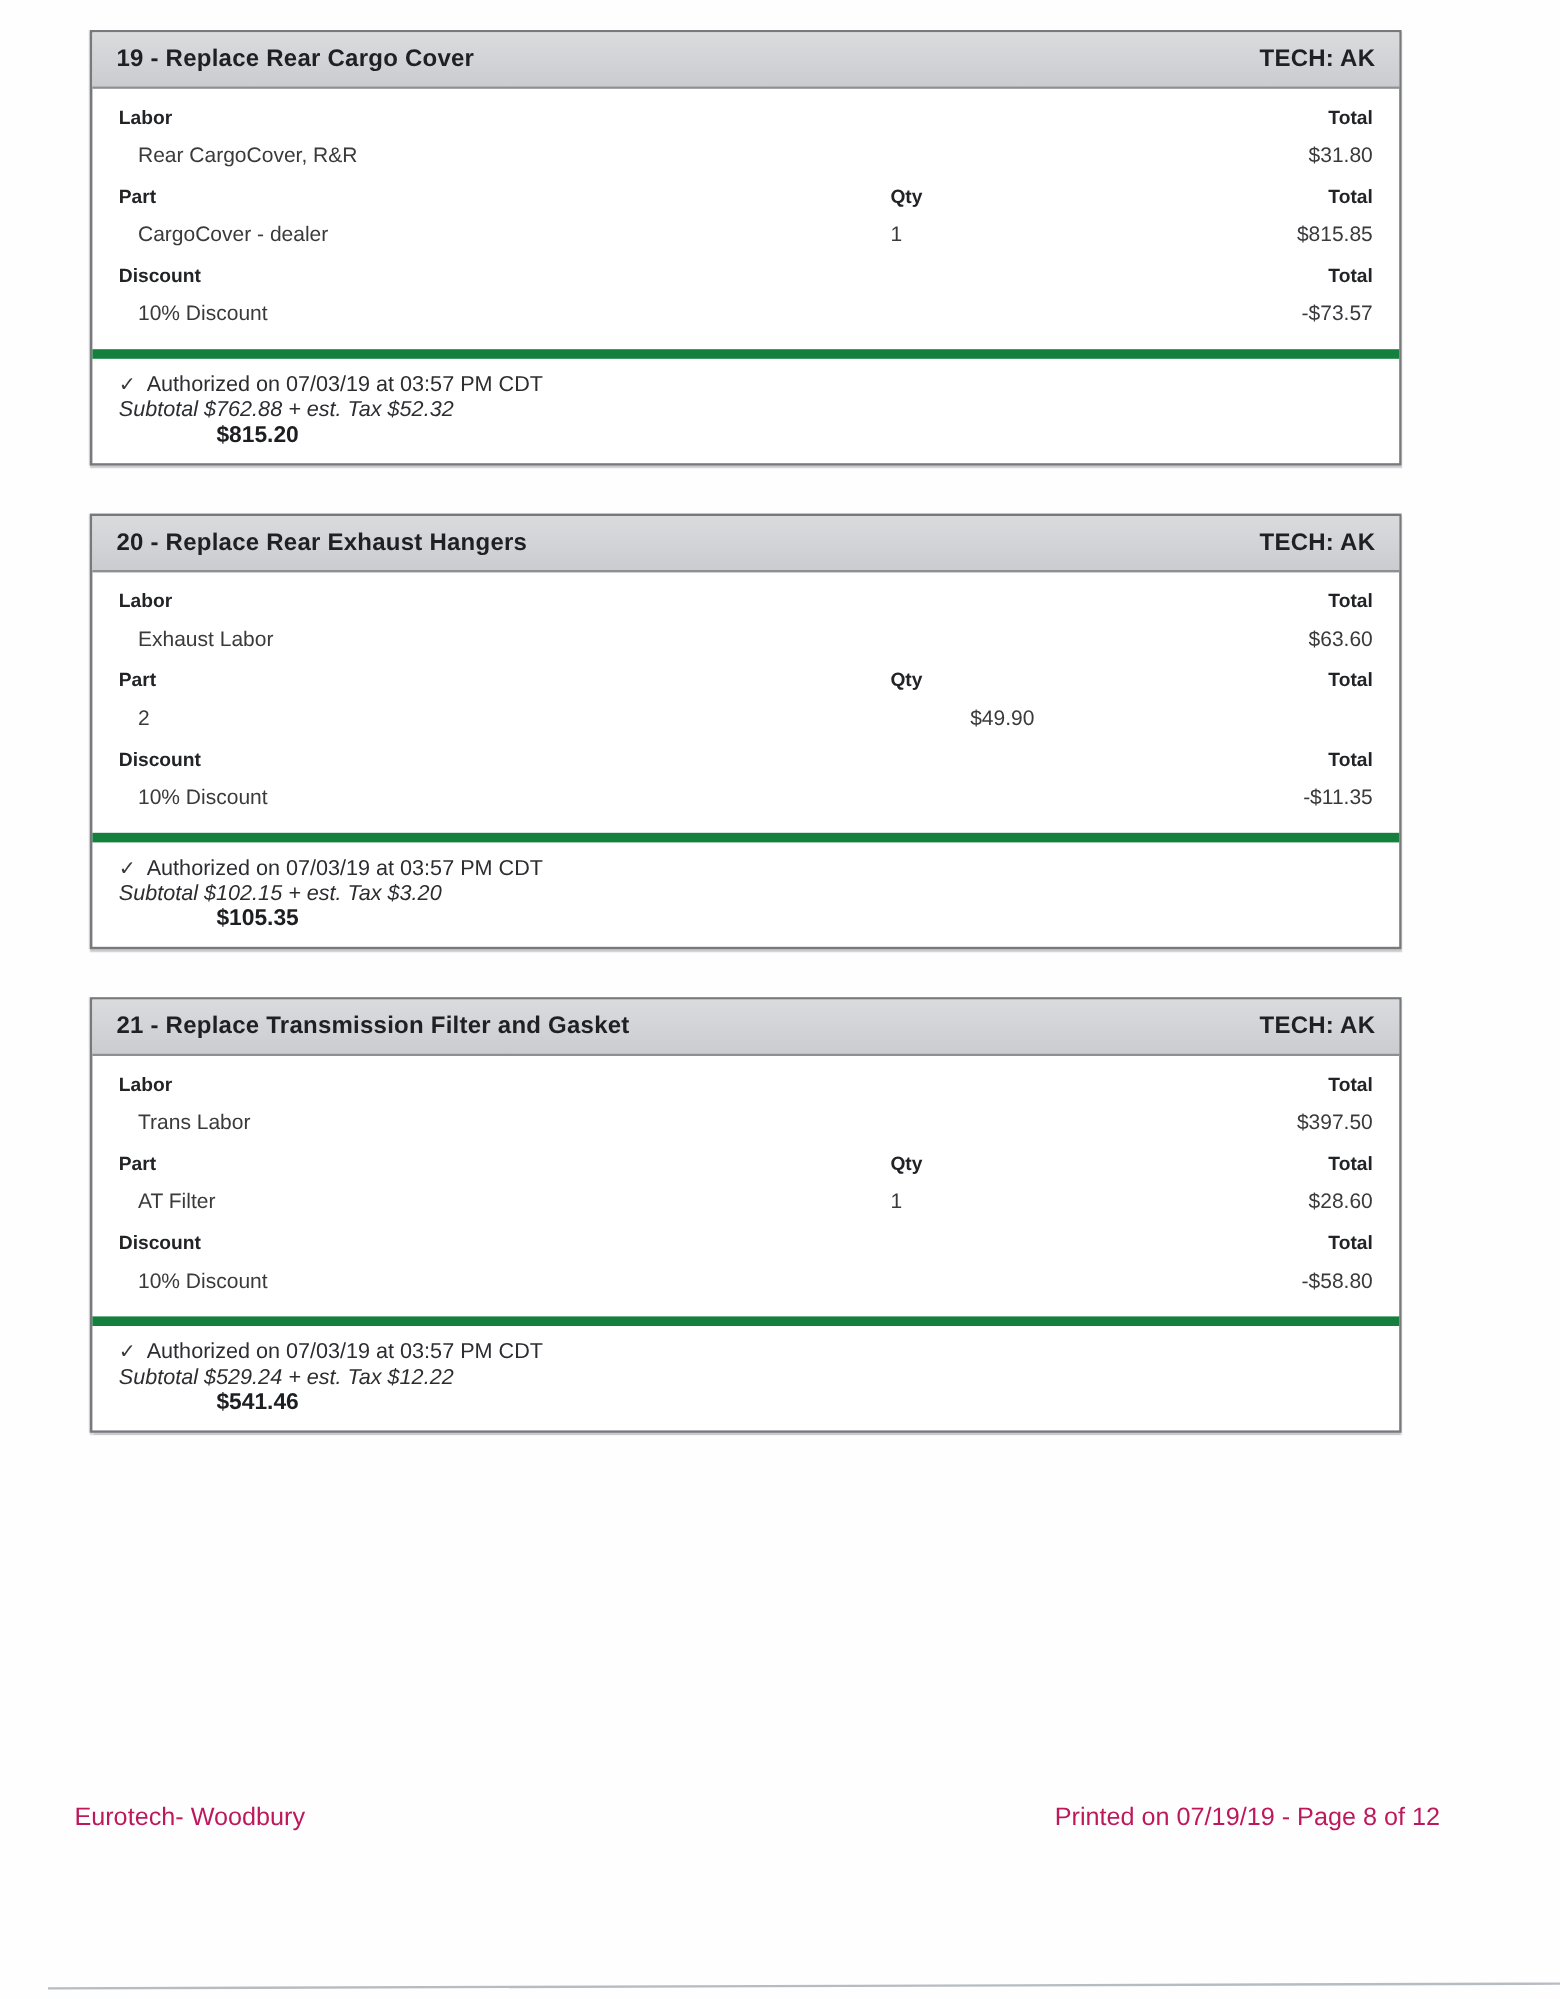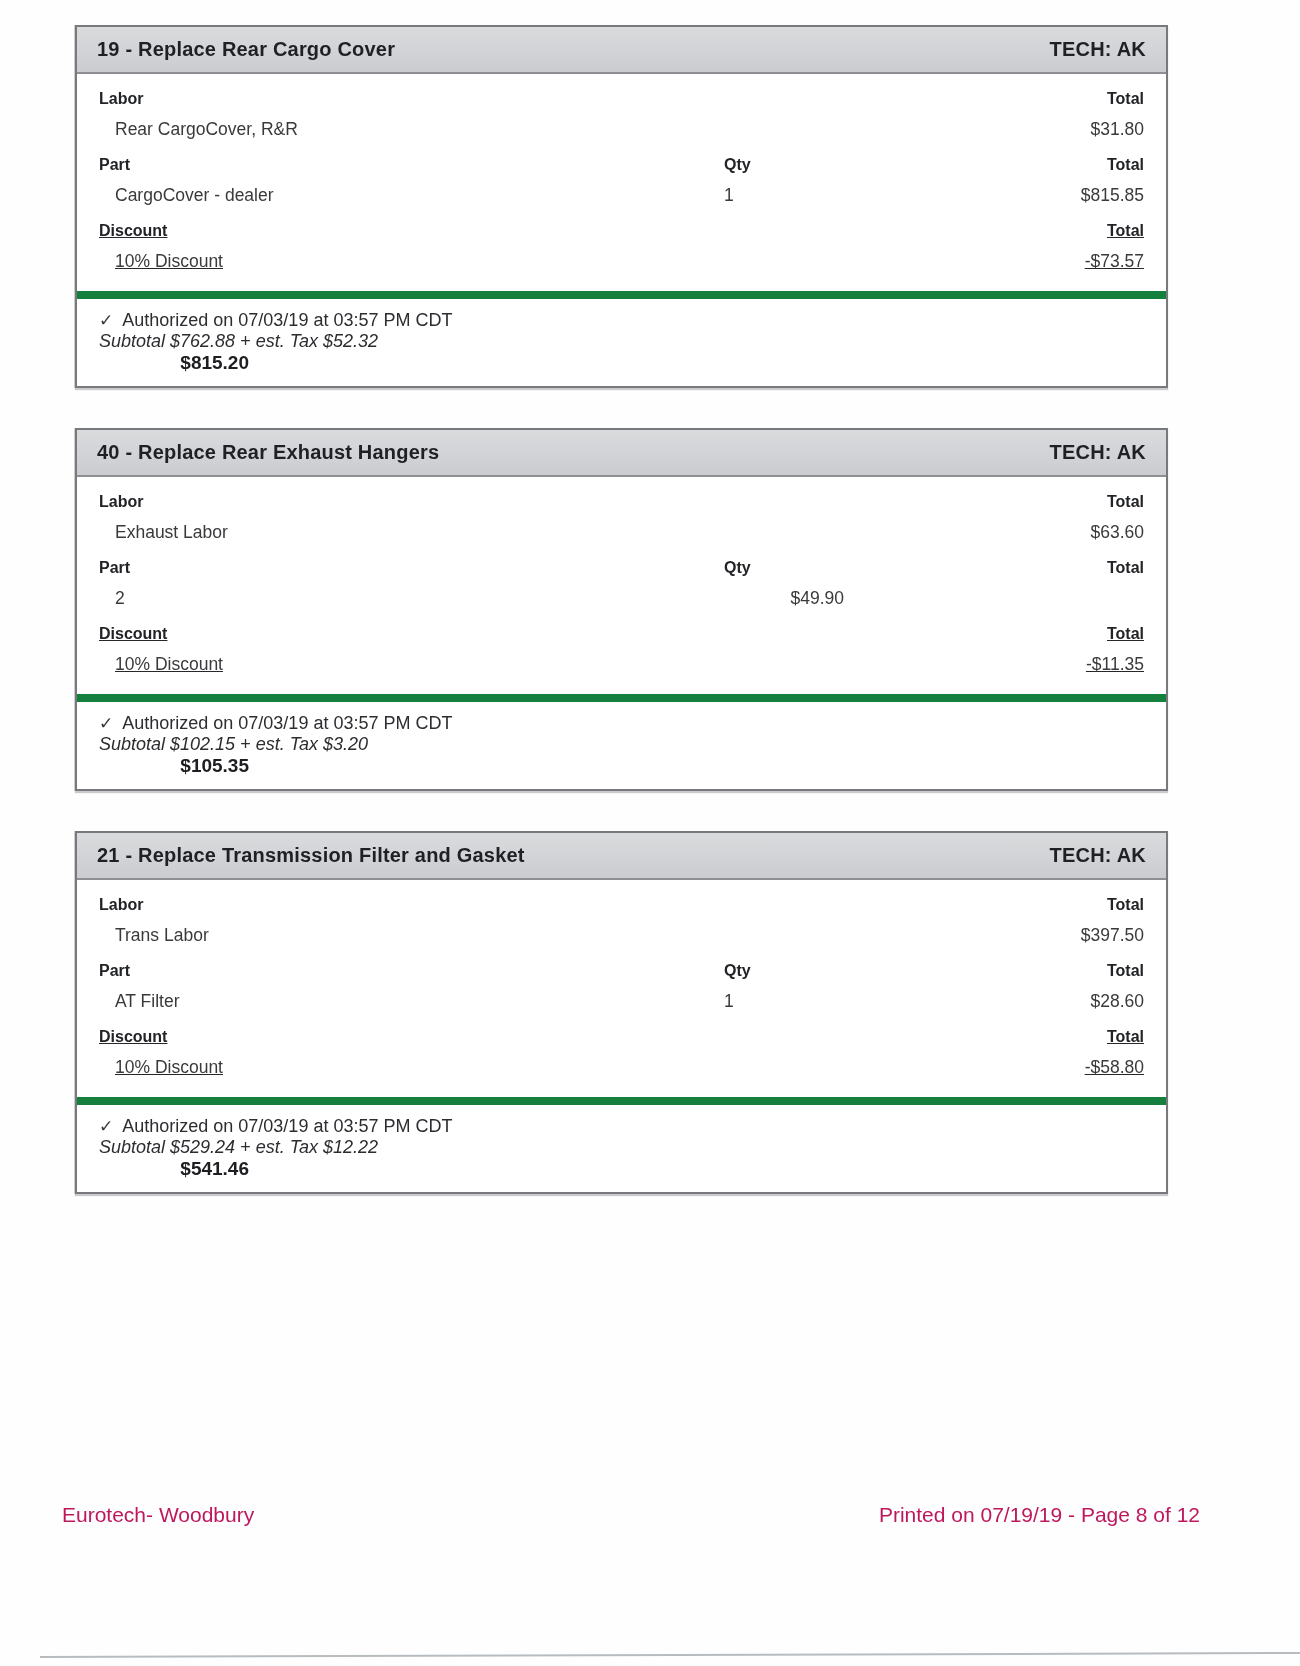--- a/index.html
+++ b/index.html
@@ -20,22 +20,22 @@
   .section + .section{margin-top:40px;}
   .sec-header{
     display:flex;justify-content:space-between;align-items:center;
     background:linear-gradient(180deg,#dadbdd 0%,#d2d3d6 55%,#cbccd0 100%);
     border-bottom:2px solid #8d8f93;
     padding:11px 20px;
   }
   .sec-title,.sec-tech{font-size:20px;font-weight:bold;color:#1f2023;letter-spacing:.2px;}
   .sec-body{padding:16px 22px 15px 22px;}
   .group{margin-bottom:14px;}
-  .group:last-child{margin-bottom:2px;text-decoration:underline;}
-  .row{display:grid;grid-template-columns:1fr 120px 280px;column-gap:20px;}
+  .group:last-child{margin-bottom:2px;}
+  .row{display:grid;grid-template-columns:1fr 120px 280px;column-gap:2px;}
   .row.head{margin-bottom:9px;}
   .row.item{margin-bottom:2px;align-items:center;margin-left:16px;}
   .row .c1{text-align:left;}
   .row .c2{text-align:left;}
   .row .c3{text-align:right;}
   .lbl{font-size:16px;font-weight:bold;color:#222326;}
   .val{font-size:17.5px;color:#3a3a3d;line-height:25px;}
   .auth{
     display:flex;align-items:flex-start;
     border-top:8px solid #15803d;
@@ -109,21 +109,21 @@
       <span class="auth-left">
         <span class="auth-check">✓</span><span>Authorized on 07/03/19 at 03:57 PM CDT</span>
       </span>
       <span class="auth-sub">Subtotal $762.88 + est. Tax $52.32</span>
       <span class="auth-total">$815.20</span>
     </div>
   </div>
 
   <div class="section">
     <div class="sec-header">
-      <span class="sec-title">40 - Replace Rear Exhaust Hangers</span>
+      <span class="sec-title">20 - Replace Rear Exhaust Hangers</span>
       <span class="sec-tech">TECH: AK</span>
     </div>
     <div class="sec-body">
           <div class="group">
             <div class="row head">
               <span class="c1 lbl">Labor</span>
               <span class="c2 lbl"></span>
               <span class="c3 lbl">Total</span>
             </div>
             <div class="row item">

